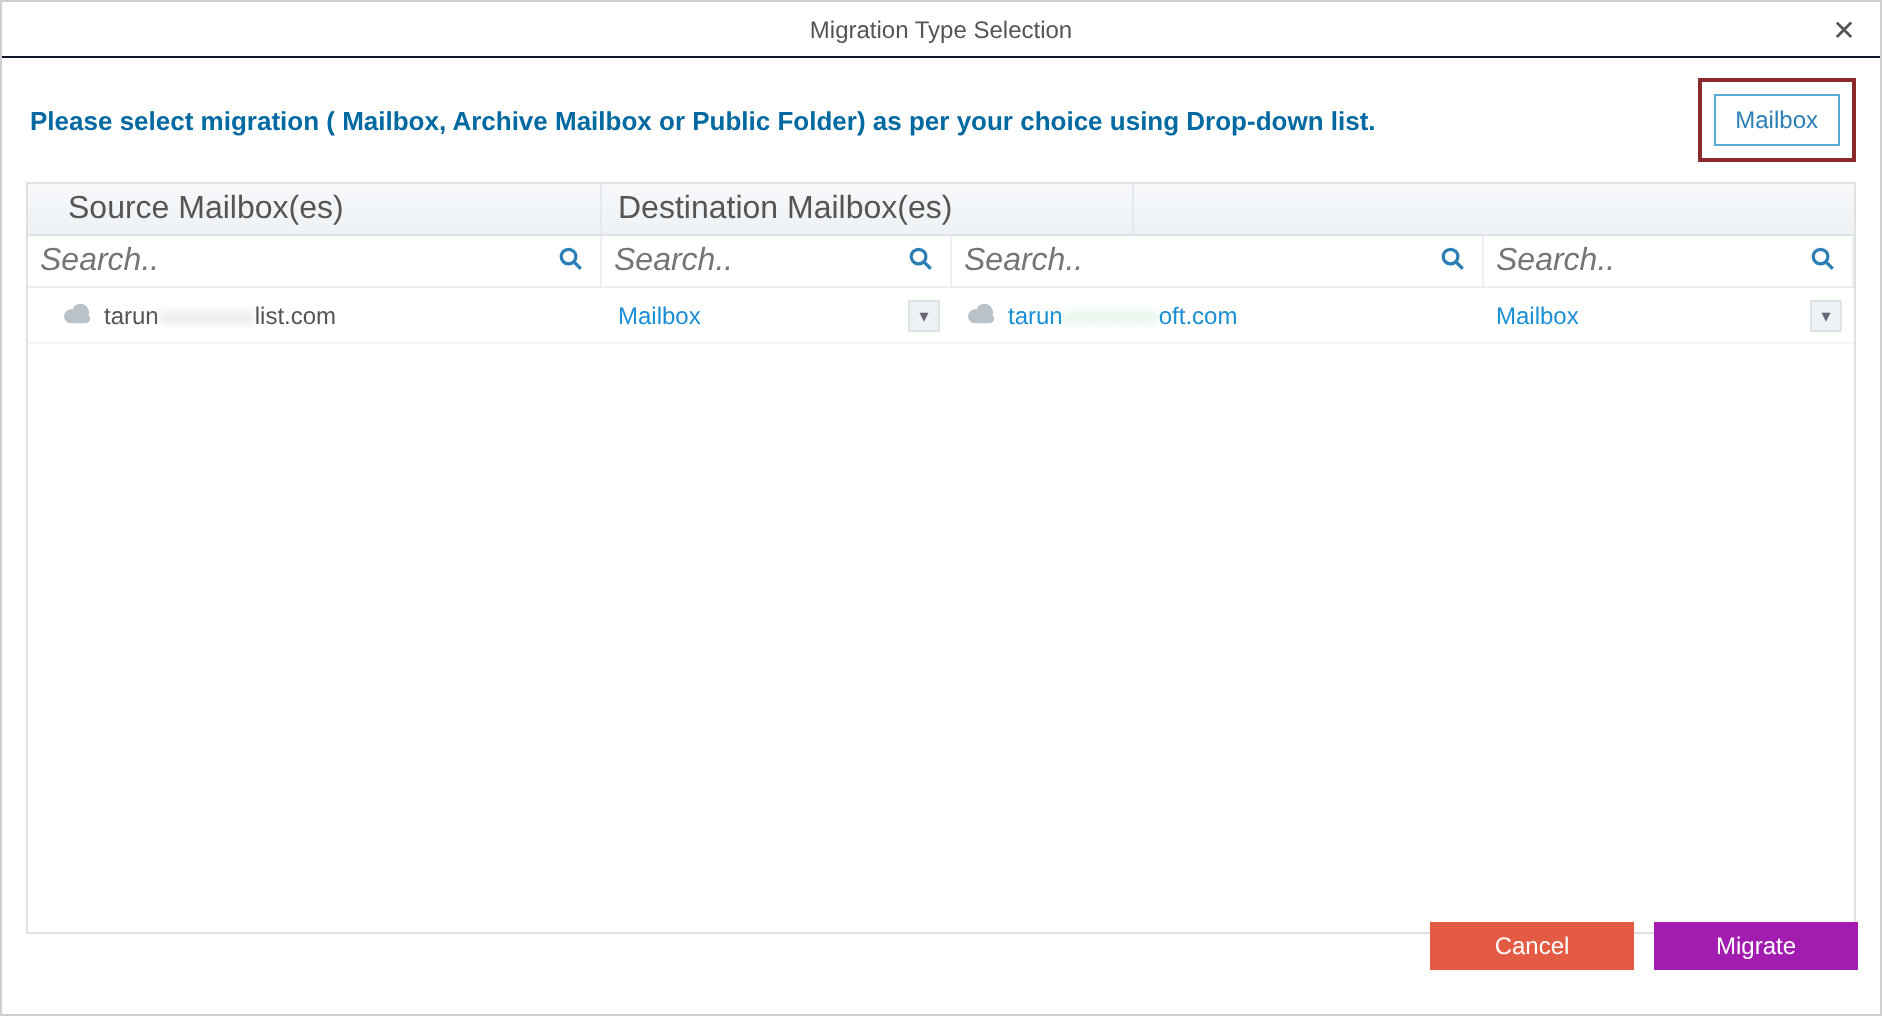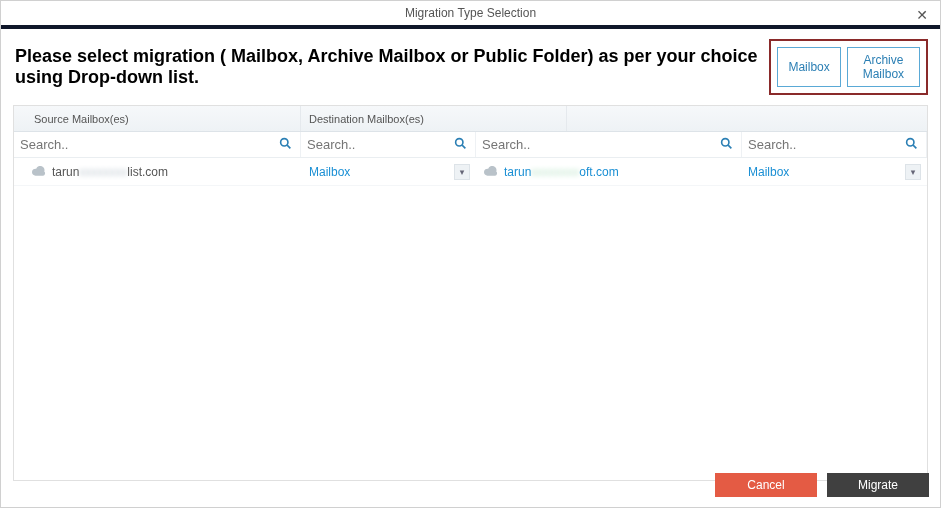--- a/index.html
+++ b/index.html
@@ -16,21 +16,21 @@
       height: 508px;
       overflow: hidden;
       border: 1px solid #d0d0d0;
     }
     .title-bar {
       height: 28px;
       display: flex;
       align-items: center;
       justify-content: center;
       position: relative;
-      border-bottom: 4px solid #0f172a;
+      border-bottom: 1px solid #0f172a;
     }
     .title-text {
       font-size: 12px;
       color: #555;
     }
     .close-btn {
       position: absolute;
       right: 8px;
       top: 4px;
       width: 20px;
@@ -43,22 +43,22 @@
       color: #555;
     }
     .instruction-bar {
       display: flex;
       align-items: center;
       justify-content: space-between;
       padding: 10px 12px 10px 14px;
     }
     .instruction-text {
       font-weight: bold;
-      font-size: 18px;
-      color: #000000;
+      font-size: 13px;
+      color: #0369a1;
     }
     .type-buttons {
       display: flex;
       gap: 6px;
       border: 2px solid #8a2a2a;
       padding: 6px;
     }
     .type-btn {
       background: #fff;
       border: 1px solid #5aa9d6;
@@ -74,21 +74,21 @@
     .grid-wrapper {
       border: 1px solid #e0e0e0;
       height: 376px;
       background: #fff;
     }
     .col-headers {
       display: flex;
       background: linear-gradient(#f6f8fa, #eef2f5);
       height: 26px;
       border-bottom: 1px solid #dde3e8;
-      font-size: 11px;
+      font-size: 16px;
       color: #555;
     }
     .col-headers > div {
       display: flex;
       align-items: center;
       border-right: 1px solid #e5e9ed;
     }
     .col-src-mail    { width: 287px; padding-left: 20px; }
     .col-from-src    { width: 175px; padding-left: 8px; }
     .col-dest-mail   { width: 266px; padding-left: 8px; }
@@ -101,25 +101,26 @@
     }
     .search-cell {
       display: flex;
       align-items: center;
       border-right: 1px solid #eef1f4;
       position: relative;
     }
     .search-cell input {
       border: none;
       outline: none;
-      font-size: 13px;
+      font-size: 16px;
       color: #3b82f6;
       padding-left: 6px;
       width: 100%;
       height: 100%;
+      font-style: italic;
     }
     .search-icon {
       position: absolute;
       right: 8px;
       top: 5px;
       color: #2b7fb4;
       font-size: 13px;
     }
     .sc-src-mail  { width: 287px; }
     .sc-from-src  { width: 175px; }
@@ -170,56 +171,55 @@
       border: 1px solid #dde3e8;
       display: flex;
       align-items: center;
       justify-content: center;
       font-size: 9px;
       color: #667;
       cursor: pointer;
     }
     .footer {
       position: absolute;
-      bottom: 4px;
+      bottom: 16px;
       left: 0;
       right: 0;
       height: 38px;
       display: flex;
       justify-content: flex-end;
       align-items: center;
       padding-right: 12px;
       gap: 10px;
     }
     .footer-btn {
       width: 102px;
       height: 24px;
       border: none;
       color: #fff;
       font-size: 12px;
       cursor: pointer;
     }
     .btn-cancel  { background: #e45b44; }
-    .btn-migrate { background: #404040; }
+    .btn-migrate { background: #a21caf; }
   </style>
 </head>
 <body>
 
 <div class="title-bar">
   <span class="title-text">Migration Type Selection</span>
   <div class="close-btn">
     <span>✕</span>
   </div>
 </div>
 
 <div class="instruction-bar">
   <span class="instruction-text">Please select migration ( Mailbox, Archive Mailbox or Public Folder) as per your choice using Drop-down list.</span>
   <div class="type-buttons">
     <button class="type-btn">Mailbox</button>
-    <button class="type-btn">Archive Mailbox</button>
   </div>
 </div>
 
 <div class="content-area">
   <div class="grid-wrapper">
 
     <div class="col-headers">
       <div class="col-src-mail">Source Mailbox(es)</div>
       <div class="col-dest-mail">Destination Mailbox(es)</div>
     </div>

